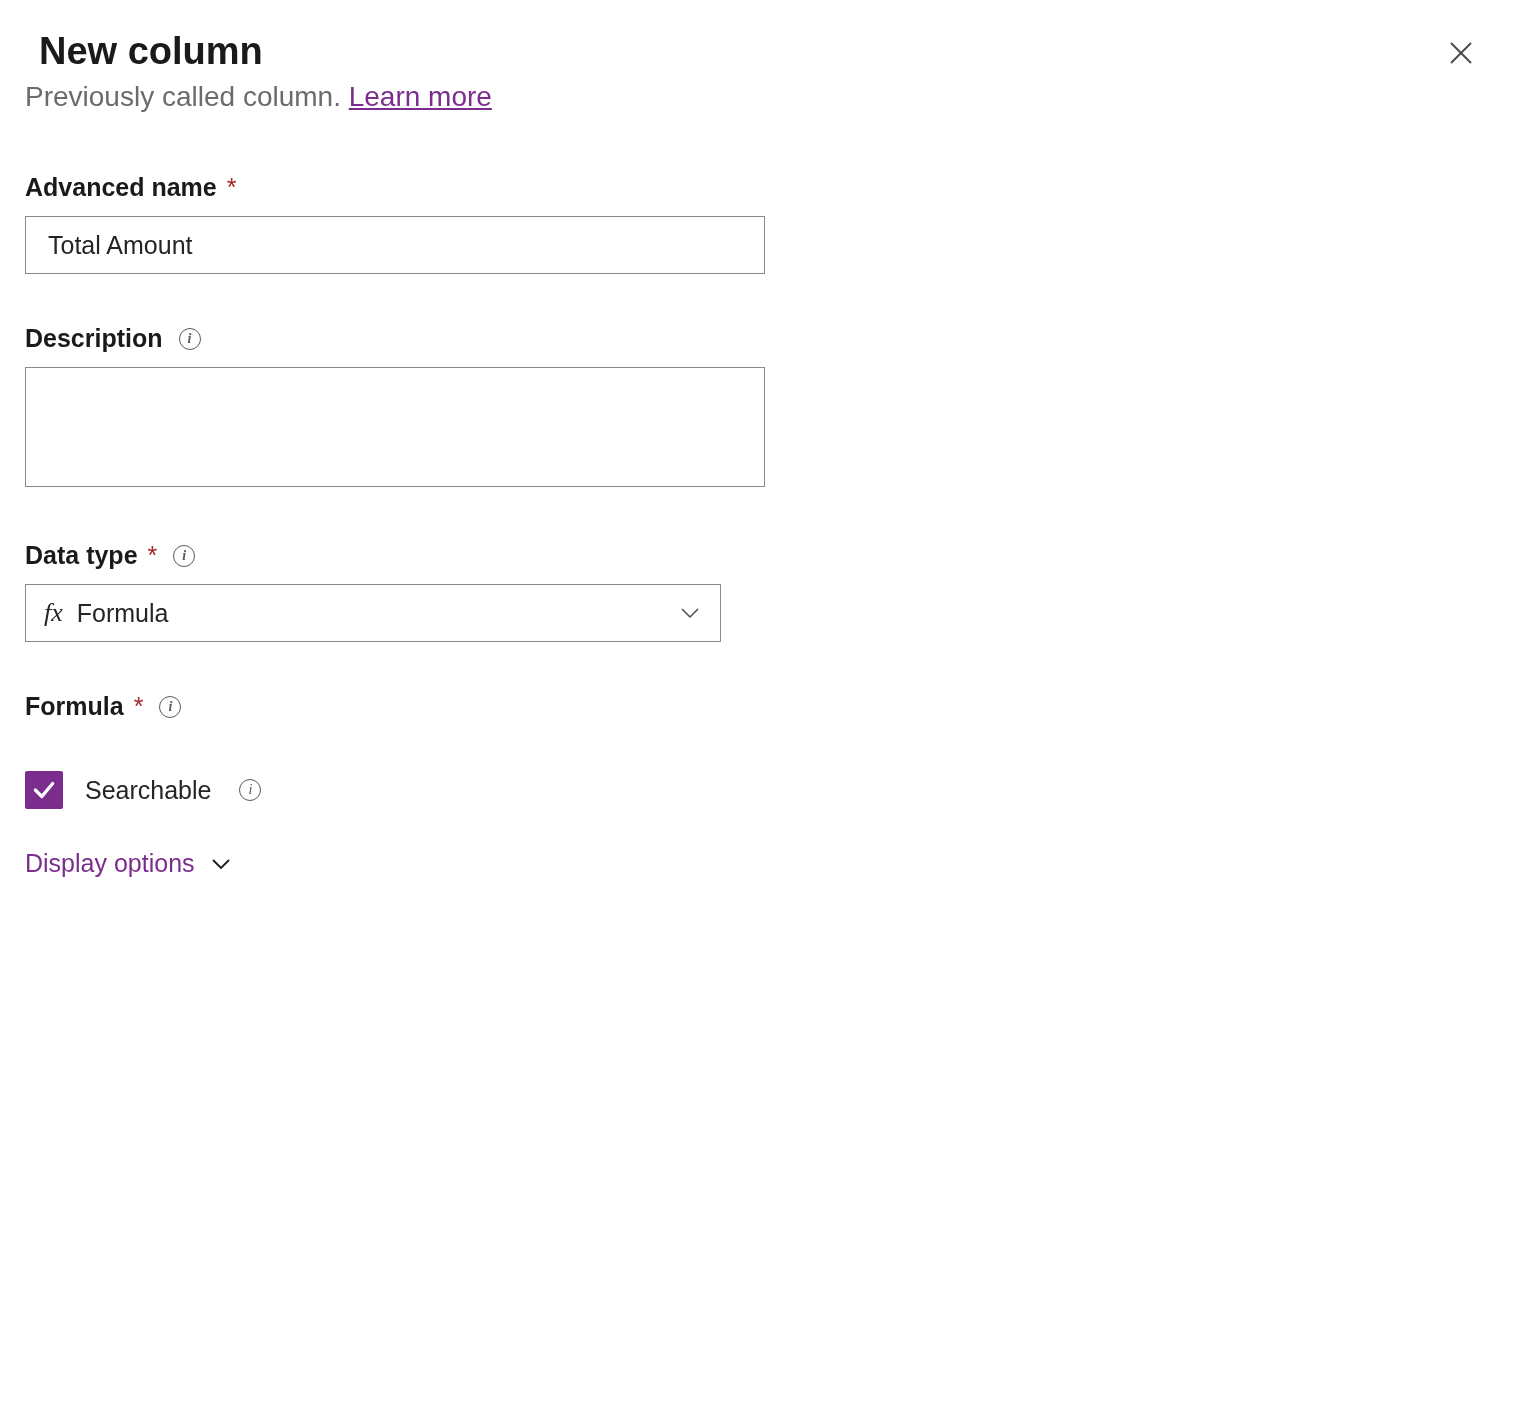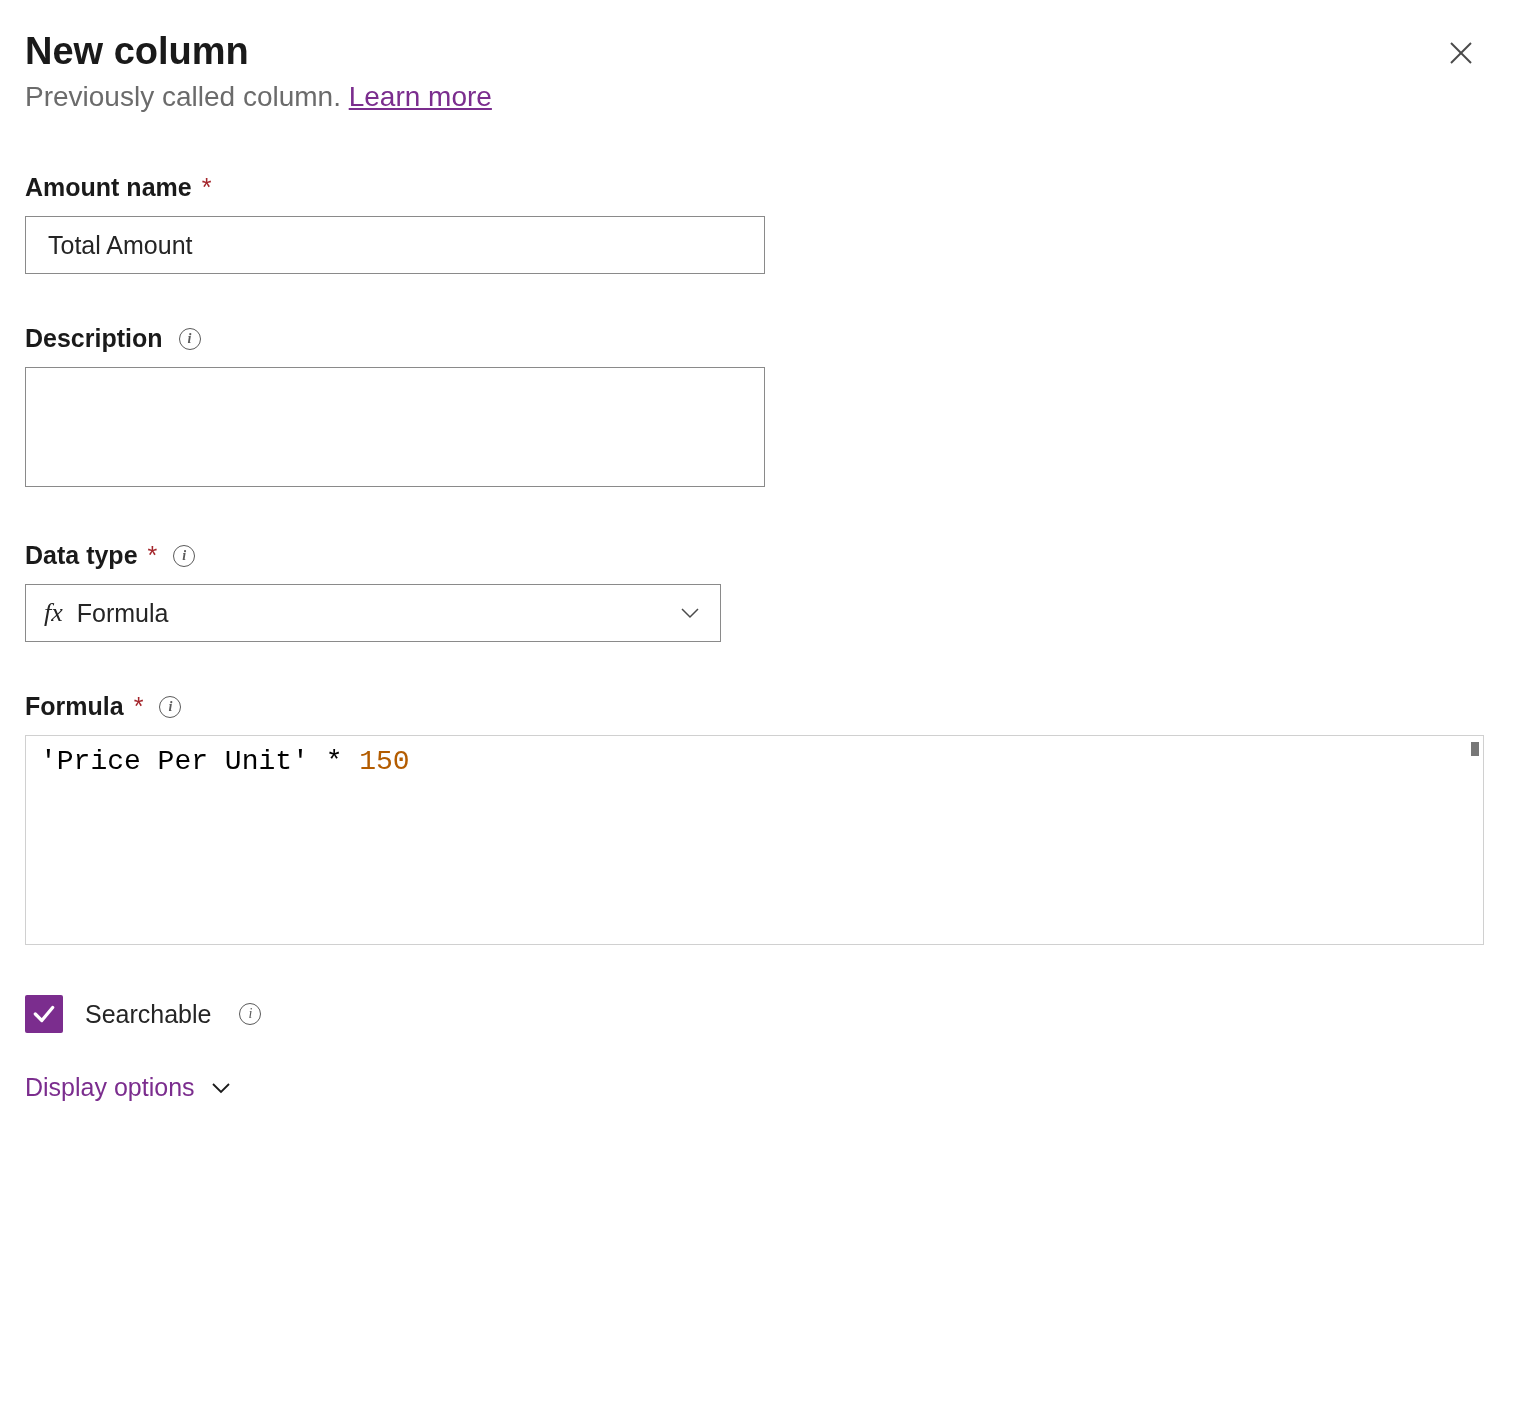--- a/index.html
+++ b/index.html
@@ -17,20 +17,21 @@
     .header-row {
       display: flex;
       justify-content: space-between;
       align-items: flex-start;
     }
     .title {
       font-size: 38px;
       font-weight: 600;
       color: #1a1a1a;
       margin-bottom: 8px;
+      margin-left: 14px;
     }
     .subtitle {
       font-size: 28px;
       color: #6b6b6b;
       font-weight: 400;
       margin-bottom: 60px;
     }
     .learn-more {
       color: #7b2d8e;
       text-decoration: underline;
@@ -215,21 +216,21 @@
   <button class="close-btn">
     <svg viewBox="0 0 24 24" fill="none">
       <line x1="4" y1="4" x2="20" y2="20"></line>
       <line x1="20" y1="4" x2="4" y2="20"></line>
     </svg>
   </button>
 </div>
 
 <div class="field-group">
   <div class="field-label">
-    <span>Amount name</span>
+    <span>Advanced name</span>
     <span class="required">*</span>
   </div>
   <input type="text" class="text-input" value="Total Amount" style="">
 </div>
 
 <div class="field-group">
   <div class="field-label">
     <span>Description</span>
     <span class="info-icon">i</span>
   </div>
@@ -250,21 +251,20 @@
     </svg>
   </div>
 </div>
 
 <div class="field-group">
   <div class="field-label">
     <span>Formula</span>
     <span class="required">*</span>
     <span class="info-icon">i</span>
   </div>
-  <div class="formula-editor"><span class="formula-string">'Price Per Unit'</span><span class="formula-op"> * </span><span class="formula-num">150</span></div>
 </div>
 
 <div class="checkbox-row">
   <div class="checkbox">
     <svg viewBox="0 0 24 24">
       <polyline points="4,12 10,18 20,6"></polyline>
     </svg>
   </div>
   <span class="checkbox-label">Searchable</span>
   <span class="info-icon">i</span>

